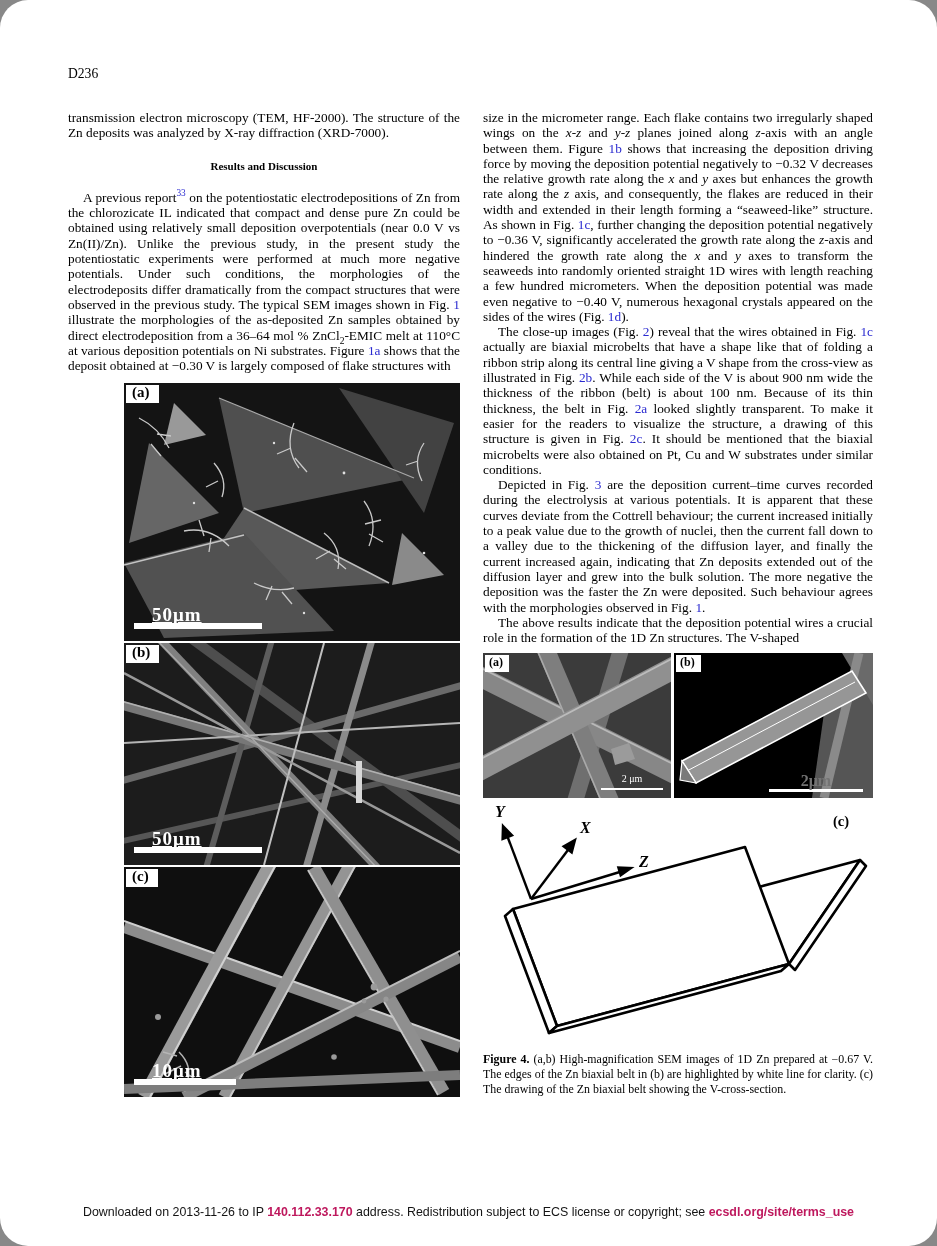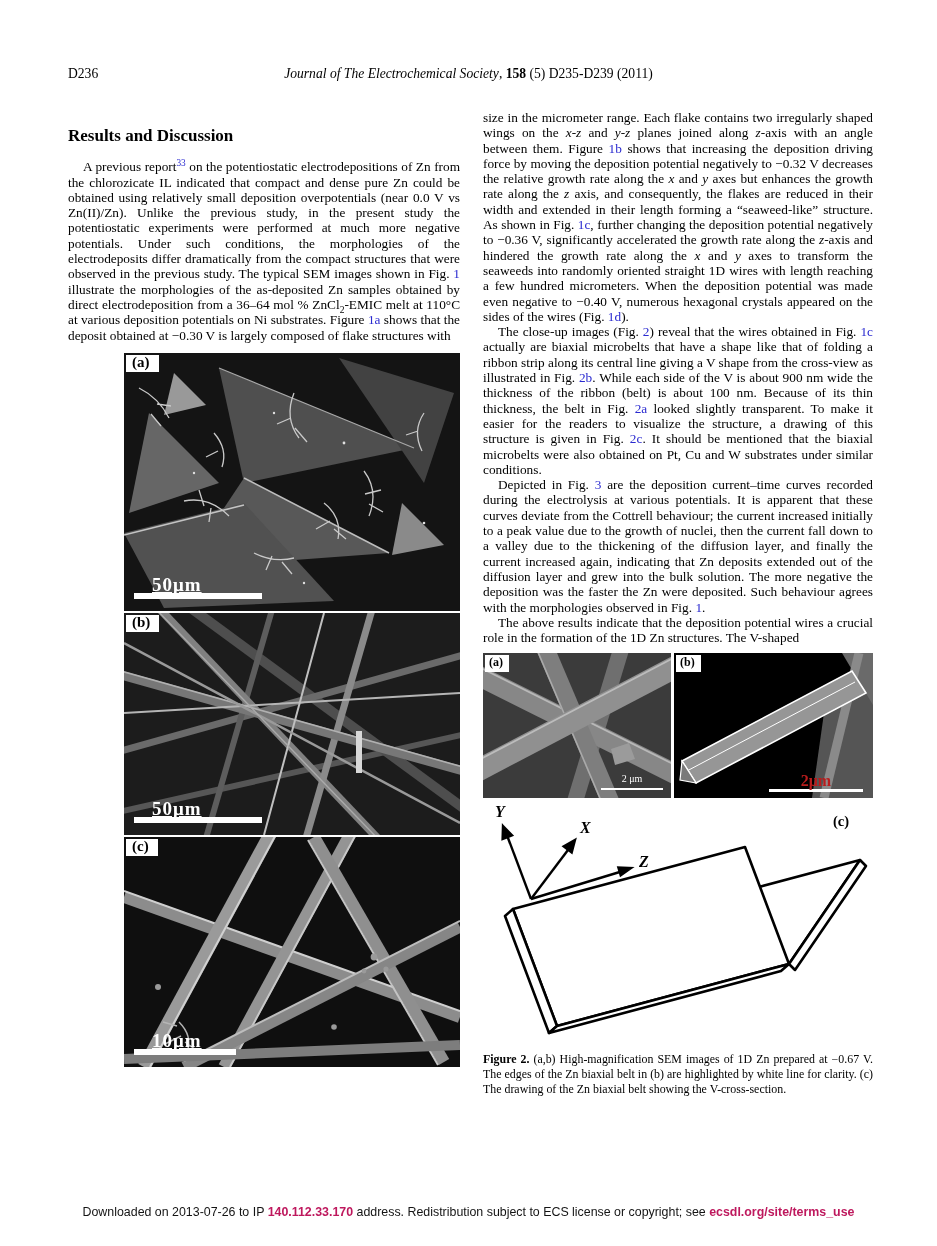--- a/index.html
+++ b/index.html
@@ -1,28 +1,28 @@
 <!DOCTYPE html>
 <html><head>
 <meta charset="utf-8">
 <style>
   html,body{margin:0;padding:0;background:#888;}
   .page{position:relative;width:937px;height:1246px;background:#ffffff;margin:0 auto;
-        font-family:"Liberation Serif",serif;color:#000;overflow:hidden;}
+        font-family:"Liberation Serif",serif;color:#000;overflow:hidden;border-radius:28px;}
   
   .header{position:absolute;top:66px;left:68px;width:801px;height:20px;font-size:13.6px;}
   .header .num{position:absolute;left:0;top:0;}
   .header .jt{text-align:center;}
   
   .col{position:absolute;top:110px;font-size:13.3px;line-height:15.3px;text-align:justify;}
   .col-left{left:68px;width:392px;}
   .col-right{left:483px;width:390px;}
   p{margin:0;}
   .indent{text-indent:15px;}
-  .section-heading{font-weight:bold;font-size:17px;margin:18px 0 16px 0;}
+  .section-heading{text-align:center;font-weight:bold;font-size:11px;margin:18px 0 16px 0;}
   
   .i{font-style:italic;}
   .b{font-weight:bold;}
   .sub{vertical-align:sub;font-size:0.72em;line-height:0;}
   .sup{vertical-align:super;font-size:0.7em;line-height:0;}
   .ref{color:#2a2ad0;margin-top:16px;}
   .sup.ref{color:#2a2ad0;}
   .bb{color:#be185d;font-weight:bold;}
   
   .figure1{width:336px;margin:10px 0 0 auto;}
@@ -31,41 +31,41 @@
   .plabel{position:absolute;top:2px;left:2px;background:#fff;color:#000;font-weight:bold;
           font-size:15px;padding:0 9px 2px 6px;}
   .scalebox{position:absolute;left:10px;bottom:12px;color:#fff;font-weight:bold;text-decoration:underline;}
   .scalebox .st{font-size:19px;margin-left:18px;letter-spacing:1px;}
   .scalebox .bar{height:6px;background:#fff;margin-top:1px;}
   .caption{font-size:11.9px;line-height:14.6px;text-align:justify;margin-top:11px;}
   
   .fig2row{display:flex;gap:3px;margin-top:8px;}
   .s2a{position:absolute;right:8px;bottom:8px;color:#fff;text-align:center;font-size:10px;}
   .s2a .bar{width:62px;height:2px;background:#fff;margin-top:2px;}
-  .s2b{position:absolute;right:10px;bottom:6px;color:#b91c1c;text-align:center;font-weight:bold;font-size:16px;}
+  .s2b{position:absolute;right:10px;bottom:6px;color:#737373;text-align:center;font-weight:bold;font-size:16px;}
   .s2b .bar{width:94px;height:3px;background:#fff;margin-top:1px;}
   .drawing{position:relative;width:390px;height:237px;margin-top:6px;}
   .drawing svg{display:block;}
   .axis-label{position:absolute;font-style:italic;font-weight:bold;font-size:16px;}
   .clabel{position:absolute;right:24px;top:10px;font-weight:bold;font-size:14.5px;}
   
   .footer{position:absolute;top:1205px;left:0;width:100%;text-align:center;
           font-family:"Liberation Sans",sans-serif;font-size:12.4px;color:#141414;}
 </style>
 </head>
 <body>
 
 <div class="page">
 
   <div class="header">
     <span class="num">D236</span>
-    <div class="jt"><span class="i">Journal of The Electrochemical Society</span><span>, </span><span class="b">158</span><span> (5) D235-D239 (2011)</span></div>
   </div>
 
   <div class="col col-left">
+    <p>transmission electron microscopy (TEM, HF-2000). The structure of the Zn deposits was analyzed by X-ray diffraction (XRD-7000).</p>
     <div class="section-heading">Results and Discussion</div>
     <p class="indent"><span>A previous report</span><span class="sup ref">33</span><span> on the potentiostatic electrodepositions of Zn from the chlorozicate IL indicated that compact and dense pure Zn could be obtained using relatively small deposition overpotentials (near 0.0 V vs Zn(II)/Zn). Unlike the previous study, in the present study the potentiostatic experiments were performed at much more negative potentials. Under such conditions, the morphologies of the electrodeposits differ dramatically from the compact structures that were observed in the previous study. The typical SEM images shown in Fig. </span><span class="ref">1</span><span> illustrate the morphologies of the as-deposited Zn samples obtained by direct electrodeposition from a 36–64 mol % ZnCl</span><span class="sub">2</span><span>-EMIC melt at 110°C at various deposition potentials on Ni substrates. Figure </span><span class="ref">1a</span><span> shows that the deposit obtained at −0.30 V is largely composed of flake structures with</span></p>
 
     <div class="figure1">
 
       <div class="panel">
         <svg width="336" height="258" viewBox="0 0 336 258" preserveAspectRatio="none">
           <rect width="336" height="258" fill="#141414"></rect>
           <polygon points="95,15 290,95 120,130" fill="#4f4f4f"></polygon>
           <polygon points="120,125 265,200 60,215" fill="#585858"></polygon>
@@ -223,17 +223,17 @@
           <line x1="48" y1="95" x2="140" y2="67"></line>
           <polygon points="148,64 137.7,71.2 135.4,63.6"></polygon>
         </g>
       </svg>
       <span class="axis-label" style="left:12px;top:0px">Y</span>
       <span class="axis-label" style="left:97px;top:16px">X</span>
       <span class="axis-label" style="left:156px;top:50px">Z</span>
       <span class="clabel">(c)</span>
     </div>
 
-    <p class="caption"><span class="b">Figure 2.</span><span> (a,b) High-magnification SEM images of 1D Zn prepared at −0.67 V. The edges of the Zn biaxial belt in (b) are highlighted by white line for clarity. (c) The drawing of the Zn biaxial belt showing the V-cross-section.</span></p>
+    <p class="caption"><span class="b">Figure 4.</span><span> (a,b) High-magnification SEM images of 1D Zn prepared at −0.67 V. The edges of the Zn biaxial belt in (b) are highlighted by white line for clarity. (c) The drawing of the Zn biaxial belt showing the V-cross-section.</span></p>
   </div>
 
-  <div class="footer"><span>Downloaded on 2013-07-26 to IP </span><span class="bb">140.112.33.170</span><span> address. Redistribution subject to ECS license or copyright; see </span><span class="bb">ecsdl.org/site/terms_use</span></div>
+  <div class="footer"><span>Downloaded on 2013-11-26 to IP </span><span class="bb">140.112.33.170</span><span> address. Redistribution subject to ECS license or copyright; see </span><span class="bb">ecsdl.org/site/terms_use</span></div>
 </div>
 
 </body></html>

